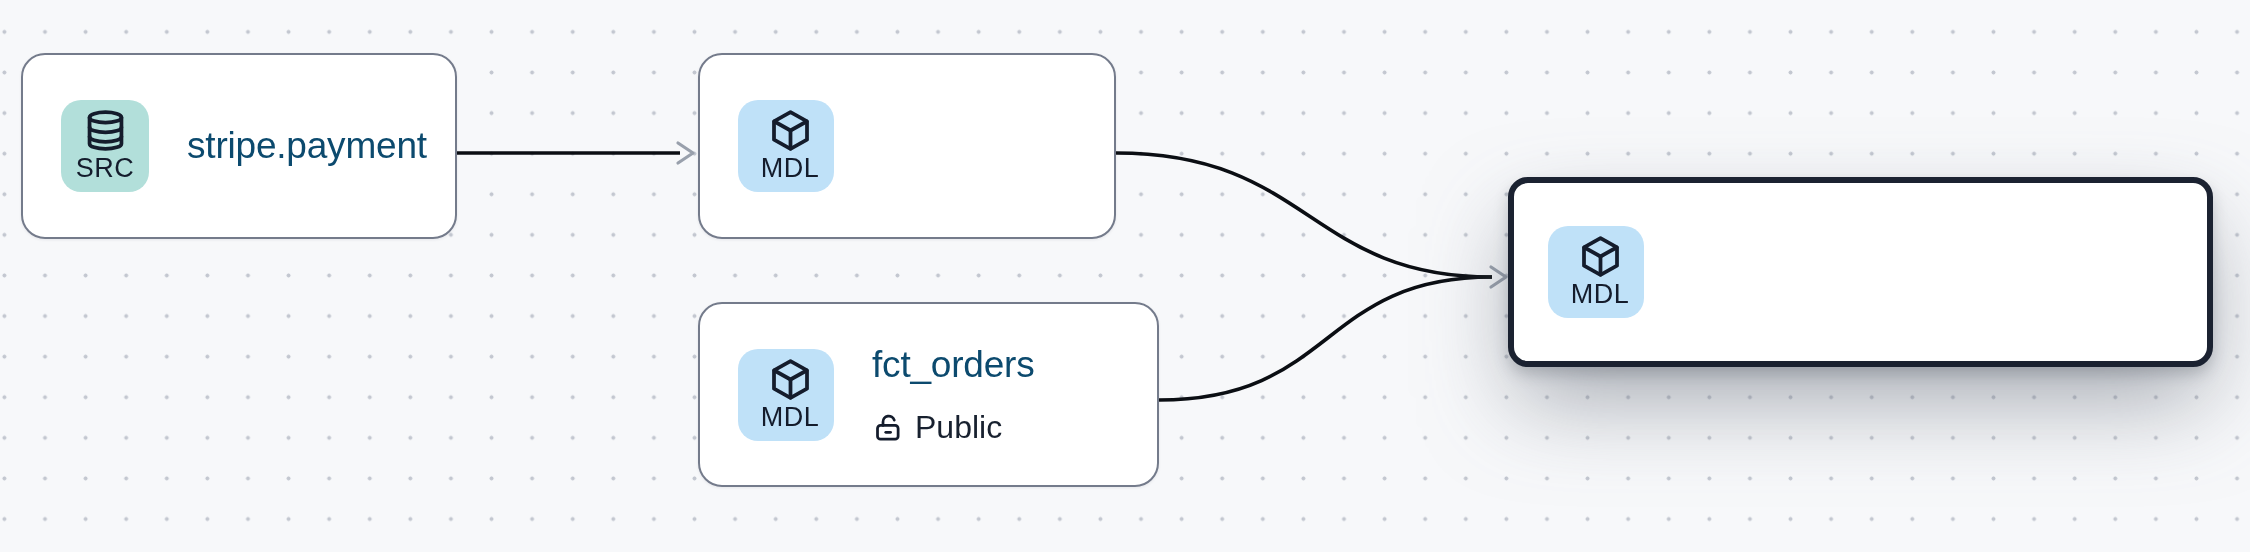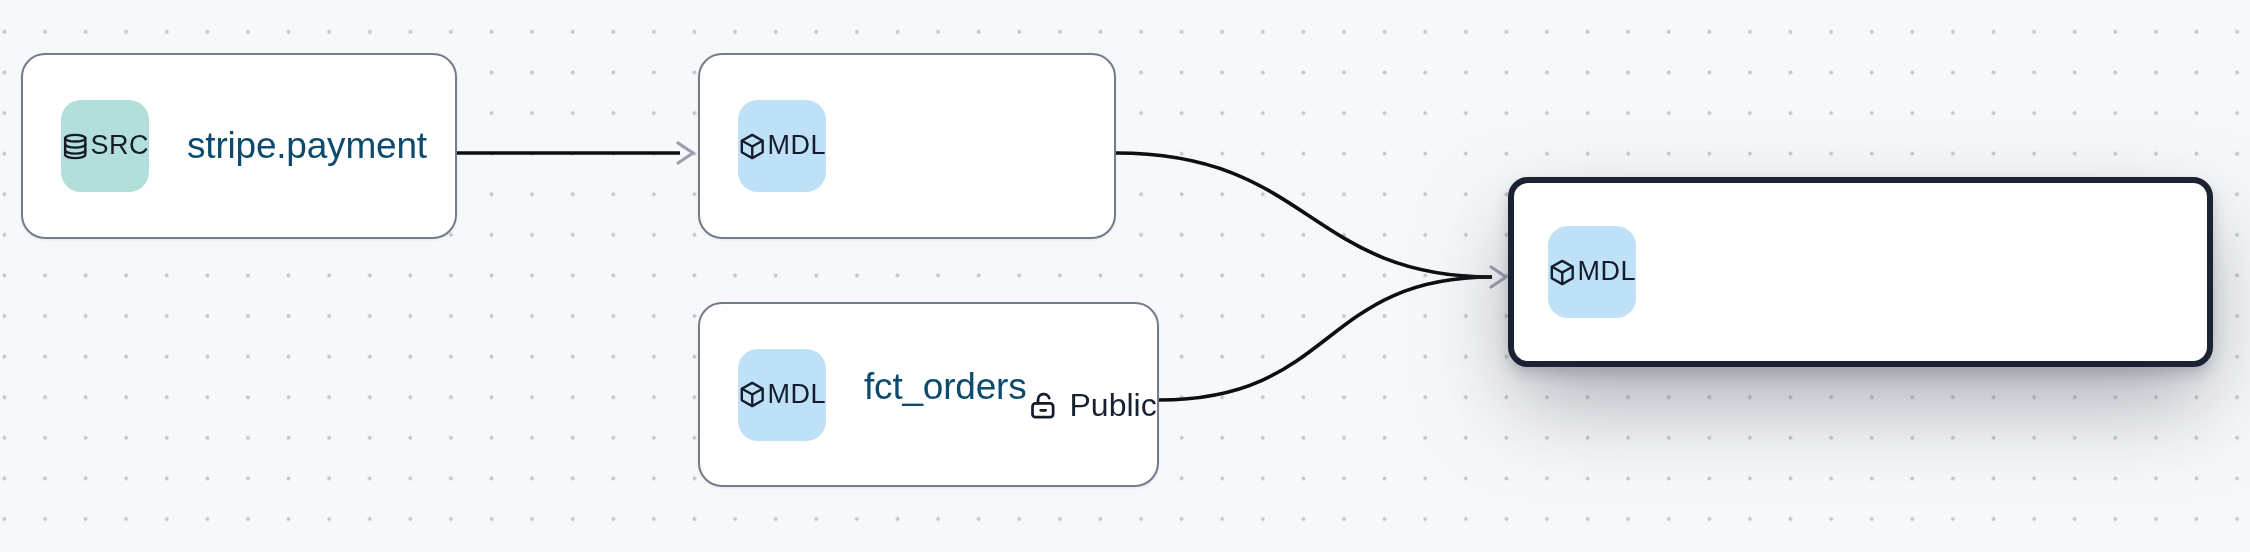--- a/index.html
+++ b/index.html
@@ -44,44 +44,44 @@
     border: 6px solid #1b2231;
     border-radius: 20px;
     padding-left: 34px;
     box-shadow: 0 40px 90px -8px rgba(99,105,118,0.55), 0 8px 16px -2px rgba(27,34,49,0.25);
   }
   .badge {
     width: 88px;
     height: 92px;
     border-radius: 20px;
     display: flex;
-    flex-direction: row;
+    flex-direction: column;
     align-items: center;
     justify-content: center;
     gap: 1px;
     flex: none;
     color: #141c2c;
   }
   .badge-src { background: #b2dfda; }
-  .badge-mdl { background: #bfe1f8; }
+  .badge-mdl { background: #bfe1f8; padding-left: 8px; }
   .badge svg { width: 45px; height: 45px; display: block; }
   .badge-label {
     font-size: 27px;
     line-height: 1.1;
     letter-spacing: 0.5px;
     color: #141c2c;
   }
   .title {
     font-size: 37px;
     color: #0c4a6e;
     white-space: nowrap;
     letter-spacing: -0.2px;
     line-height: 1.2;
   }
-  .text-col { display: flex; flex-direction: row; }
+  .text-col { display: flex; flex-direction: column; }
   .subtitle {
     display: flex;
     align-items: center;
     gap: 10px;
     font-size: 32px;
     color: #18212f;
     margin-top: 22px;
   }
   .subtitle svg { width: 33px; height: 33px; display: block; }
   .icon-stroke { stroke: #141c2c; stroke-width: 2; fill: none; stroke-linecap: round; stroke-linejoin: round; }

